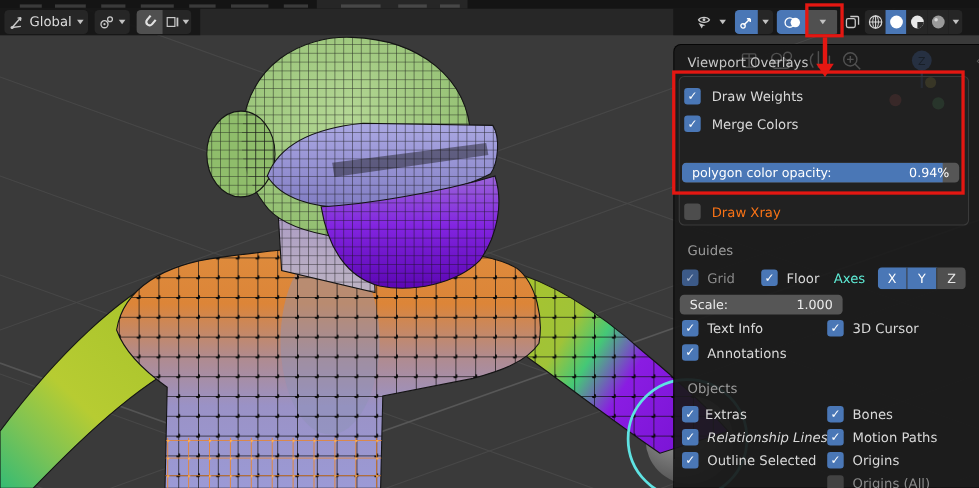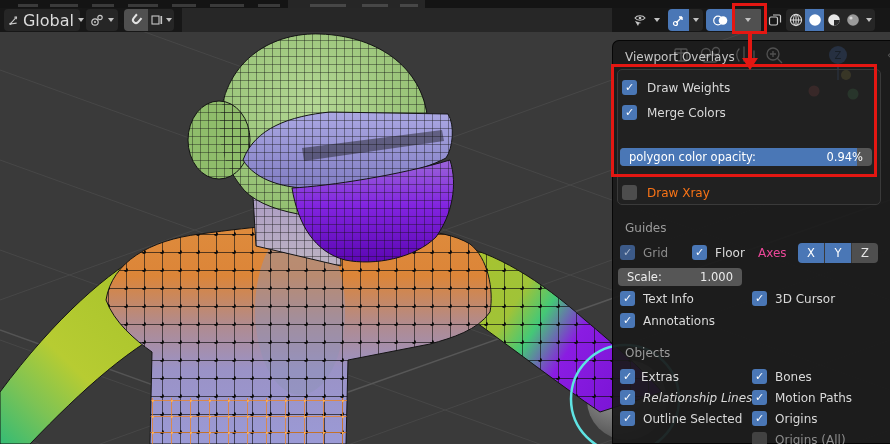--- a/index.html
+++ b/index.html
@@ -11,21 +11,21 @@
   
   .topstrip{left:0;top:0;width:890px;height:8px;background:#141414;z-index:2;}
   .topstrip .tabhint{position:absolute;left:288px;top:0;width:137px;height:8px;background:#262626;}
   .topstrip .mark{position:absolute;top:4px;height:3px;background:#3a3a3a;}
 
   
   .vheader{left:0;top:8px;width:890px;height:24px;background:rgba(18,18,18,.45);z-index:3;}
   .vheader .zoneL{position:absolute;left:0;top:0;width:182px;height:24px;background:rgba(22,22,22,.88);}
   .vheader .zoneR{position:absolute;left:612px;top:0;width:278px;height:24px;background:rgba(22,22,22,.88);}
   .hbtn{position:absolute;top:1px;height:22px;background:#262626;border-radius:4px;
-    display:flex;align-items:center;color:#dcdcdc;font-size:16px;box-sizing:border-box;}
+    display:flex;align-items:center;color:#dcdcdc;font-size:12px;box-sizing:border-box;}
   .hbtn .pad{padding:0 4px;display:flex;align-items:center;gap:4px;}
   .chev{width:0;height:0;border-left:3.5px solid transparent;border-right:3.5px solid transparent;
     border-top:4.5px solid #c2c2c2;display:inline-block;}
   .seg{position:absolute;top:1px;height:22px;display:flex;border-radius:4px;overflow:hidden;}
   .seg .sbtn{height:22px;display:flex;align-items:center;justify-content:center;background:#262626;}
   .seg .sbtn.sel{background:#4a77b6;}
   .seg .sbtn.open{background:#505050;}
   .iconsvg{display:block;}
 
   
@@ -347,28 +347,28 @@
 
     <div class="cb off" style="left:9px;top:144px;"></div>
     <div class="lbl" style="left:34px;top:145px;color:#f97316;">Draw Xray</div>
 
     <div class="sect" style="left:12px;top:180px;">Guides</div>
 
     <div class="cb muted" style="left:7px;top:204px;"></div>
     <div class="lbl lbl-dim" style="left:30px;top:205px;">Grid</div>
     <div class="cb on" style="left:79px;top:204px;"></div>
     <div class="lbl" style="left:102px;top:205px;">Floor</div>
-    <div class="lbl" style="left:145px;top:205px;color:#ec4899;">Axes</div>
+    <div class="lbl" style="left:145px;top:205px;color:#5eead4;">Axes</div>
     <div class="axseg">
       <div class="axbtn on">X</div>
       <div class="axbtn on">Y</div>
       <div class="axbtn off">Z</div>
     </div>
 
-    <div class="field" style="left:5px;top:227px;width:124px;">
+    <div class="field" style="left:5px;top:227px;width:124px;padding-left:24px;">
       <span class="fl">Scale:</span>
       <span class="fv">1.000</span>
     </div>
 
     <div class="cb on" style="left:7px;top:250px;"></div>
     <div class="lbl" style="left:30px;top:251px;">Text Info</div>
     <div class="cb on" style="left:139px;top:250px;"></div>
     <div class="lbl" style="left:162px;top:251px;">3D Cursor</div>
 
     <div class="cb on" style="left:7px;top:272px;"></div>

